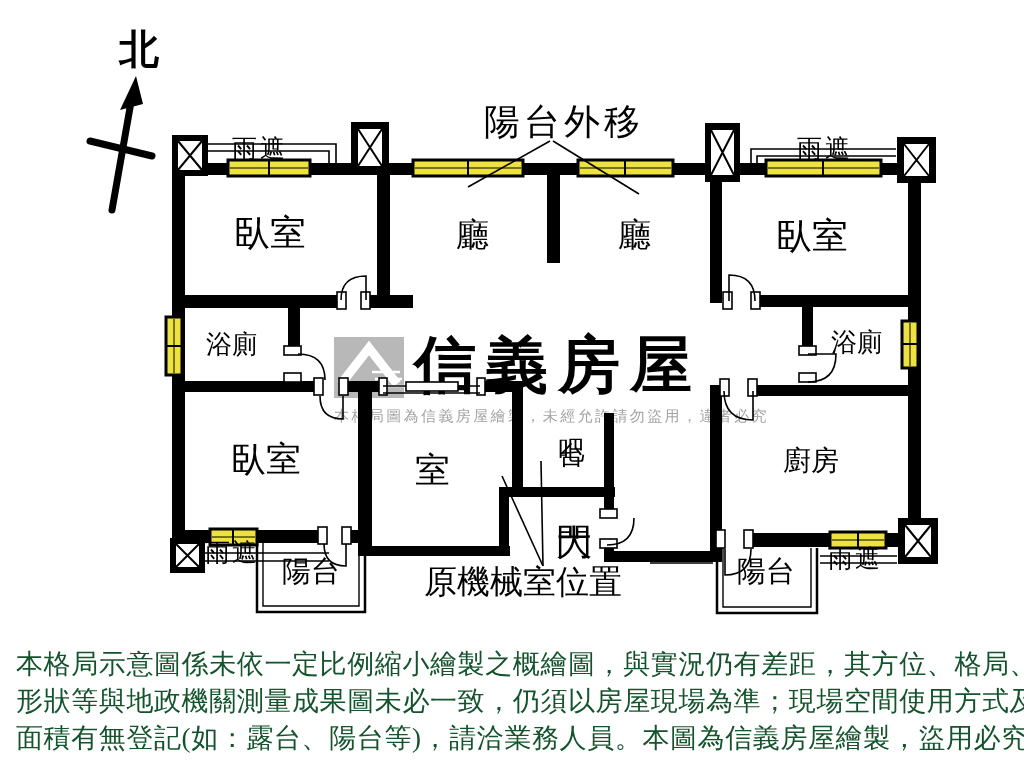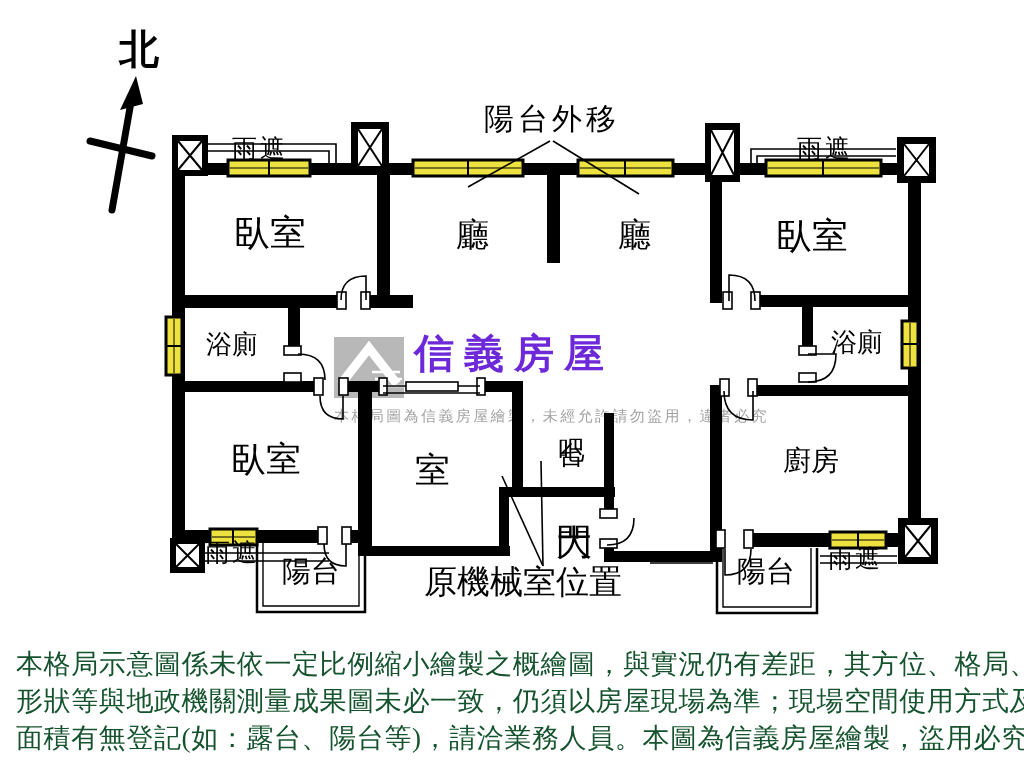--- a/index.html
+++ b/index.html
@@ -3,21 +3,21 @@
 <meta charset="utf-8">
 <style>
   html,body{margin:0;padding:0;background:#fff;}
   #stage{position:relative;width:1024px;height:768px;background:#ffffff;overflow:hidden;
          font-family:"Liberation Serif","DejaVu Serif",serif;}
   #plan-svg{position:absolute;left:0;top:0;z-index:2;}
   .wm{position:absolute;z-index:1;}
   .label{position:absolute;z-index:3;color:#000;line-height:1;white-space:nowrap;
          font-family:"Liberation Serif","DejaVu Serif",serif;}
   .vert{writing-mode:vertical-rl;text-orientation:upright;}
-  .brand{left:414px;top:334px;font-size:40px;font-weight:bold;color:#6d28d9;letter-spacing:10px;z-index:1;}
+  .brand{left:414px;top:334px;font-size:62px;font-weight:bold;color:#000000;letter-spacing:10px;z-index:1;}
   .notice{left:334px;top:409px;font-size:15px;color:#a3a3a3;letter-spacing:2.4px;z-index:1;}
   .disc{left:16px;font-size:27px;letter-spacing:0.6px;color:#14532d;}
   
 </style>
 </head>
 <body>
 
 <div id="stage">
 
   <div class="label brand wm">信義房屋</div>
@@ -200,21 +200,21 @@
 
     <g>
       <path d="M 112,210 L 131,102" stroke="#000" stroke-width="7" stroke-linecap="round"></path>
       <polygon points="136,76 120,110 143,104" fill="#000"></polygon>
       <path d="M 90,141 L 152,156" stroke="#000" stroke-width="7" stroke-linecap="round"></path>
     </g>
   </svg>
 
   <div class="label" style="left:119px;top:30px;font-size:40px;font-weight:bold;">北</div>
 
-  <div class="label" style="left:484px;top:104px;font-size:30px;letter-spacing:4px;">陽台外移</div>
+  <div class="label" style="left:484px;top:104px;font-size:36px;letter-spacing:4px;">陽台外移</div>
 
   <div class="label" style="left:232px;top:136px;font-size:25px;letter-spacing:3px;">雨遮</div>
   <div class="label" style="left:797px;top:136px;font-size:25px;letter-spacing:3px;">雨遮</div>
   <div class="label" style="left:205px;top:540px;font-size:25px;letter-spacing:2px;">雨遮</div>
   <div class="label" style="left:828px;top:546px;font-size:25px;letter-spacing:2px;">雨遮</div>
 
   <div class="label" style="left:234px;top:215px;font-size:36px;">臥室</div>
   <div class="label" style="left:456px;top:219px;font-size:33px;">廳</div>
   <div class="label" style="left:618px;top:219px;font-size:33px;">廳</div>
   <div class="label" style="left:776px;top:218px;font-size:36px;">臥室</div>

